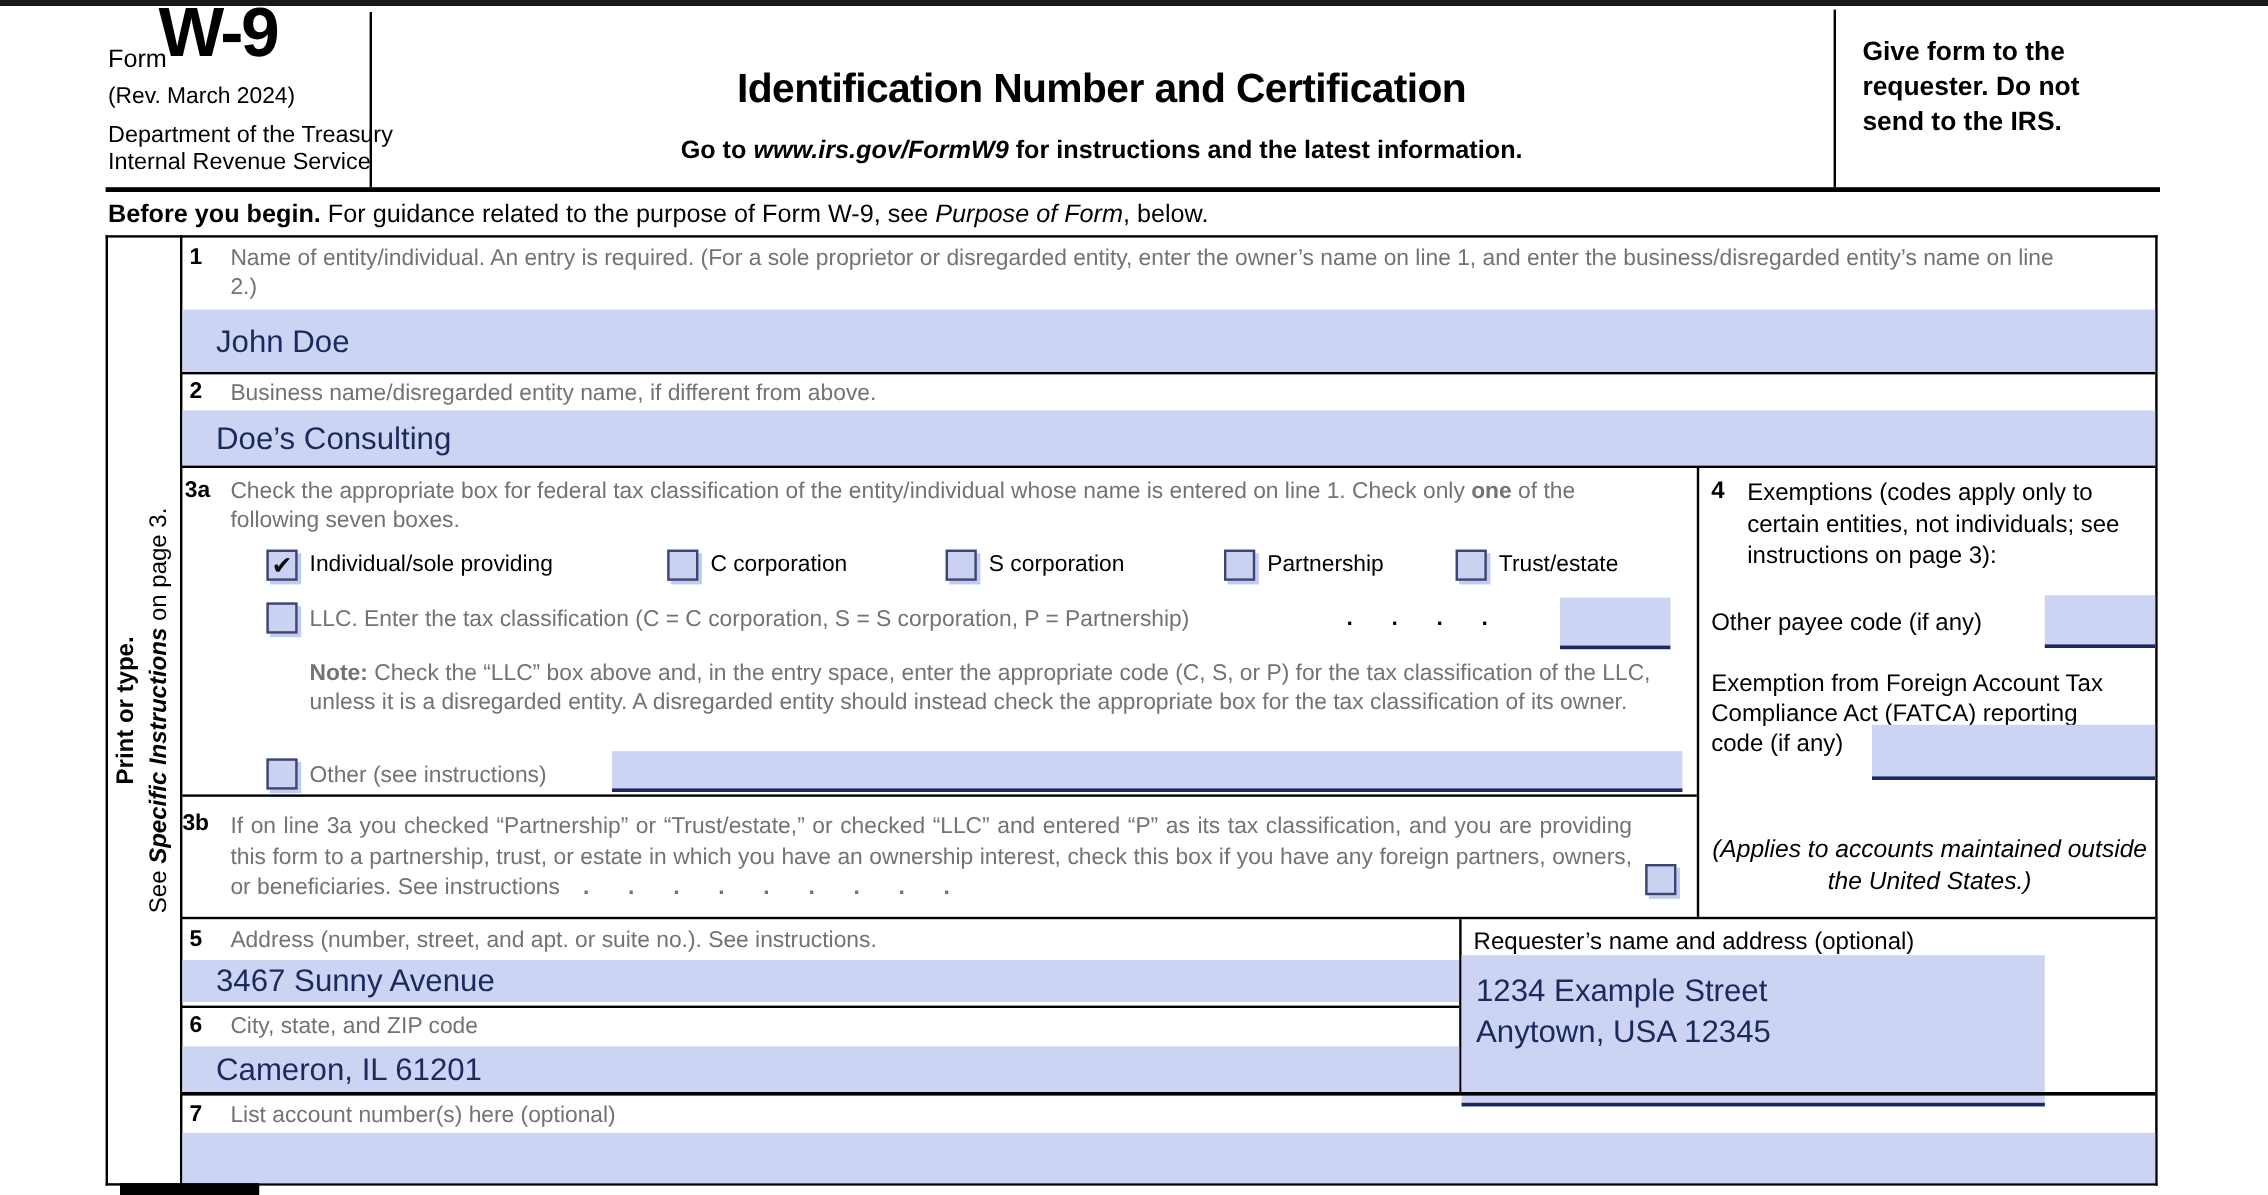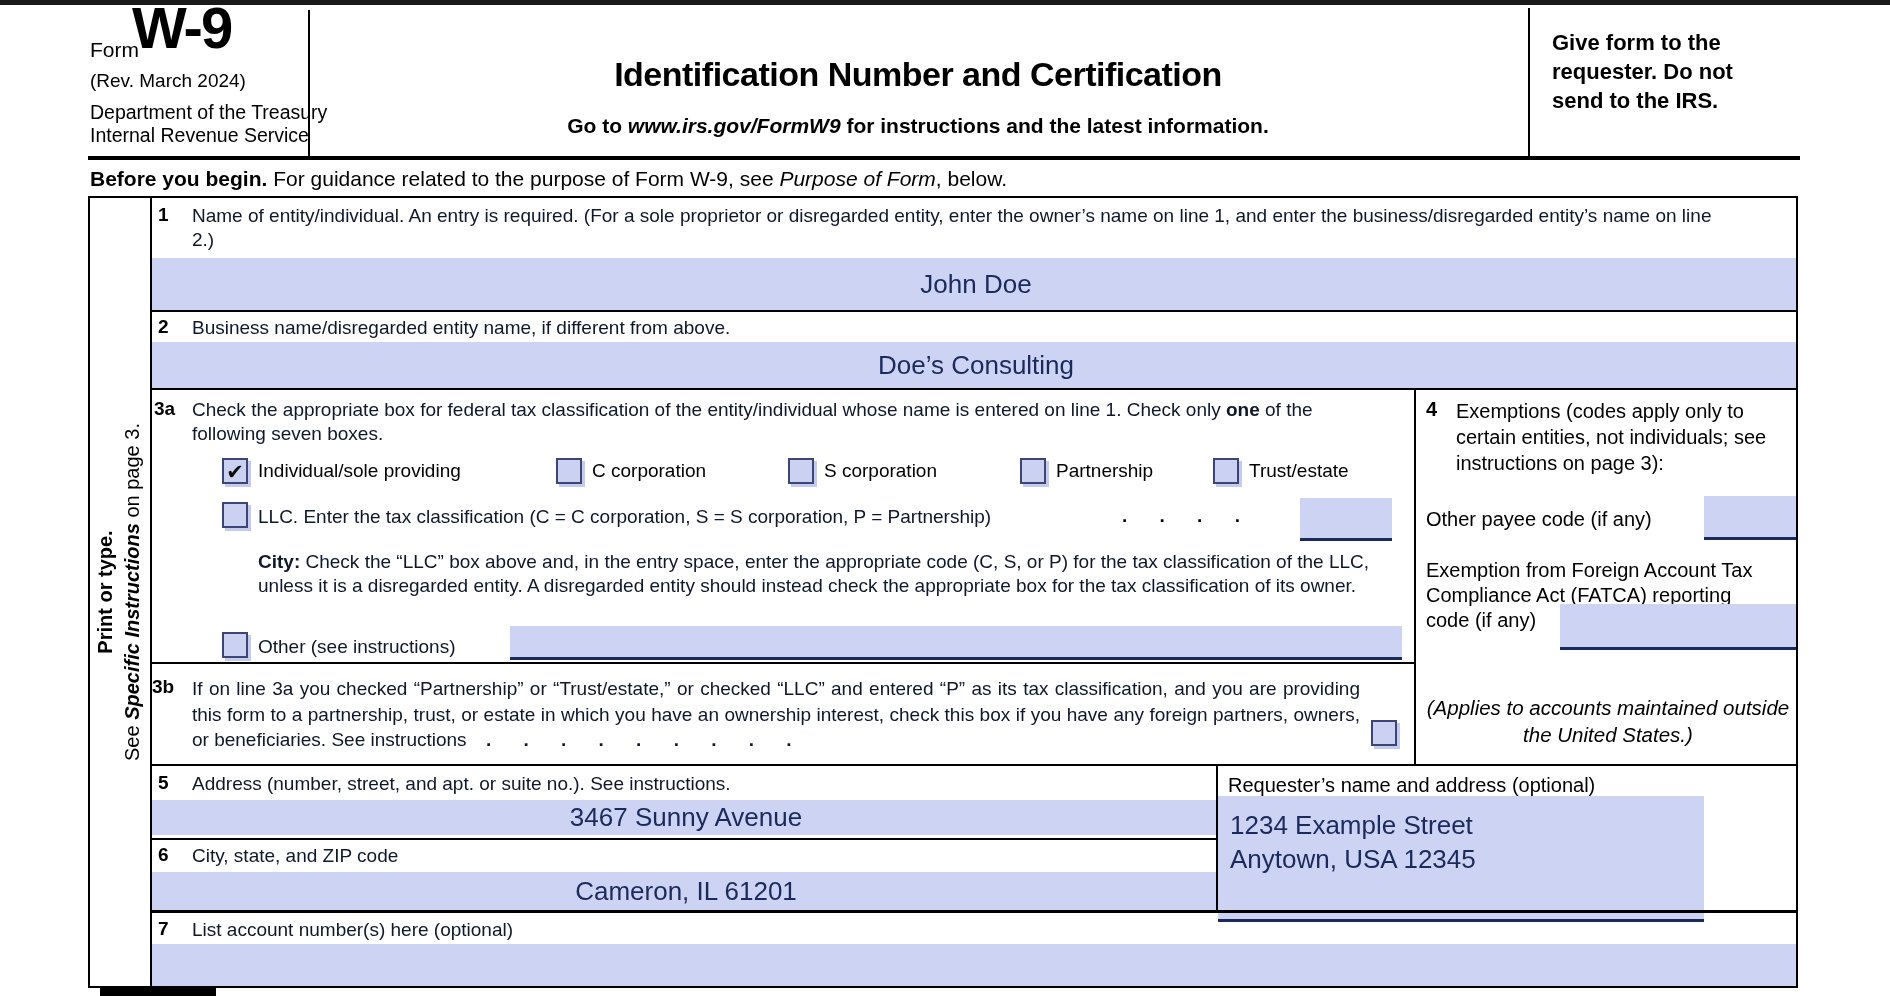--- a/index.html
+++ b/index.html
@@ -1,23 +1,23 @@
 <!DOCTYPE html>
 <html><head>
 <meta charset="utf-8">
 <style>
   html,body{margin:0;padding:0;background:#fff;}
   body{width:1890px;height:996px;position:relative;overflow:hidden;
        font-family:"Liberation Sans","DejaVu Sans",sans-serif;color:#000;}
   .abs{position:absolute;}
   .line{position:absolute;background:#000;}
-  .lbl{font-size:19px;line-height:24px;color:#0f172a;}
+  .lbl{font-size:19px;line-height:24px;color:#737373;}
   .num{font-weight:bold;font-size:19px;}
   .val{font-size:26px;color:#1b2a5c;}
-  .field{position:absolute;background:#cdd3f2;display:flex;align-items:center;padding-left:4px;box-sizing:border-box;justify-content:center;}
+  .field{position:absolute;background:#cdd3f2;display:flex;align-items:center;padding-left:28px;box-sizing:border-box;}
   .entry-box{position:absolute;background:#cdd3f2;border-bottom:3px solid #1b2a5c;box-sizing:content-box;}
   .checkbox{width:26px;height:26px;background:#cbd1f1;border:2px solid #3d4574;box-sizing:border-box;
             box-shadow:3px 3px 0 #c3cbf0;display:flex;align-items:center;justify-content:center;flex:0 0 auto;}
   .checkbox span{font-size:21px;font-weight:bold;color:#0c0c0c;line-height:1;}
   .cb-item{position:absolute;display:flex;align-items:center;gap:10px;height:30px;}
   .cb-label{font-size:19px;white-space:nowrap;}
   .dots{letter-spacing:0;word-spacing:27px;font-size:19px;font-weight:bold;}
   .it{font-style:italic;}
   .b{font-weight:bold;}
   .hdr-title{font-size:34px;font-weight:bold;line-height:44px;text-align:center;letter-spacing:-0.5px;}
@@ -108,21 +108,21 @@
 </div>
 
 <div class="checkbox abs" style="left:222px;top:502px;"></div>
 <div class="abs lbl" style="left:258px;top:505px;white-space:nowrap;">LLC. Enter the tax classification (C = C corporation, S = S corporation, P = Partnership)</div>
 <div class="abs dots" style="left:1122px;top:505px;">. . . .</div>
 <div class="entry-box" style="left:1300px;top:498px;width:92px;height:40px;">
   <span class="val"></span>
 </div>
 
 <div class="abs lbl" style="left:258px;top:550px;width:1145px;">
-  <span class="b">City:</span><span> Check the “LLC” box above and, in the entry space, enter the appropriate code (C, S, or P) for the tax classification of the LLC, unless it is a disregarded entity. A disregarded entity should instead check the appropriate box for the tax classification of its owner.</span>
+  <span class="b">Note:</span><span> Check the “LLC” box above and, in the entry space, enter the appropriate code (C, S, or P) for the tax classification of the LLC, unless it is a disregarded entity. A disregarded entity should instead check the appropriate box for the tax classification of its owner.</span>
 </div>
 
 <div class="checkbox abs" style="left:222px;top:632px;"></div>
 <div class="abs lbl" style="left:258px;top:635px;white-space:nowrap;">Other (see instructions)</div>
 <div class="entry-box" style="left:510px;top:626px;width:892px;height:31px;">
   <span class="val"></span>
 </div>
 
 <div class="line" style="left:152px;top:662px;width:1262px;height:2px;"></div>
 

